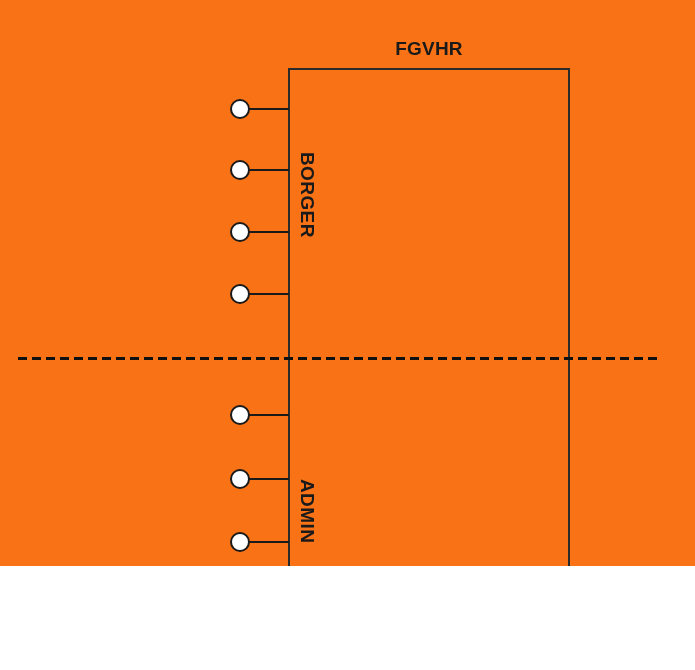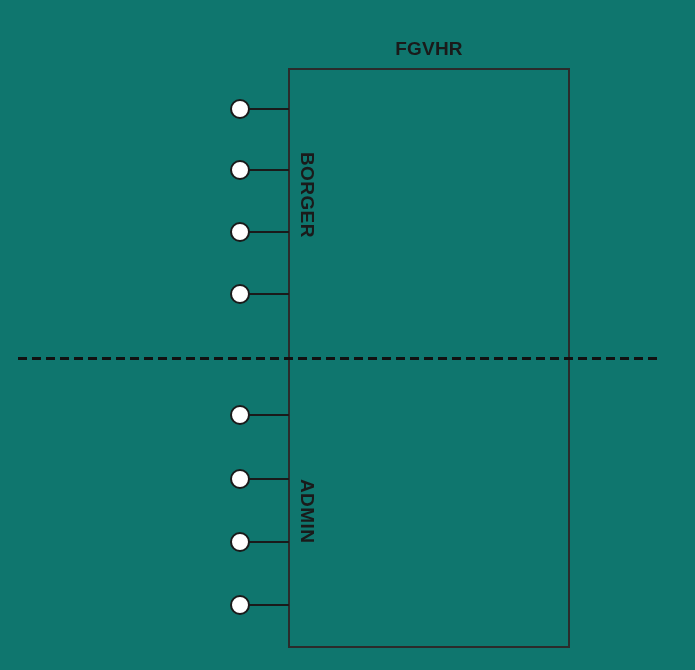--- a/index.html
+++ b/index.html
@@ -7,22 +7,22 @@
     padding: 0;
     background: #ffffff;
   }
   body {
     font-family: "Liberation Sans", sans-serif;
     color: #1a1a1a;
   }
   #diagram-canvas {
     position: relative;
     width: 695px;
-    height: 670px;
-    background: #0f766e;
+    height: 566px;
+    background: #f97316;
     overflow: hidden;
   }
 
   
   .component-title {
     position: absolute;
     left: 288px;
     top: 38px;
     width: 282px;
     text-align: center;

